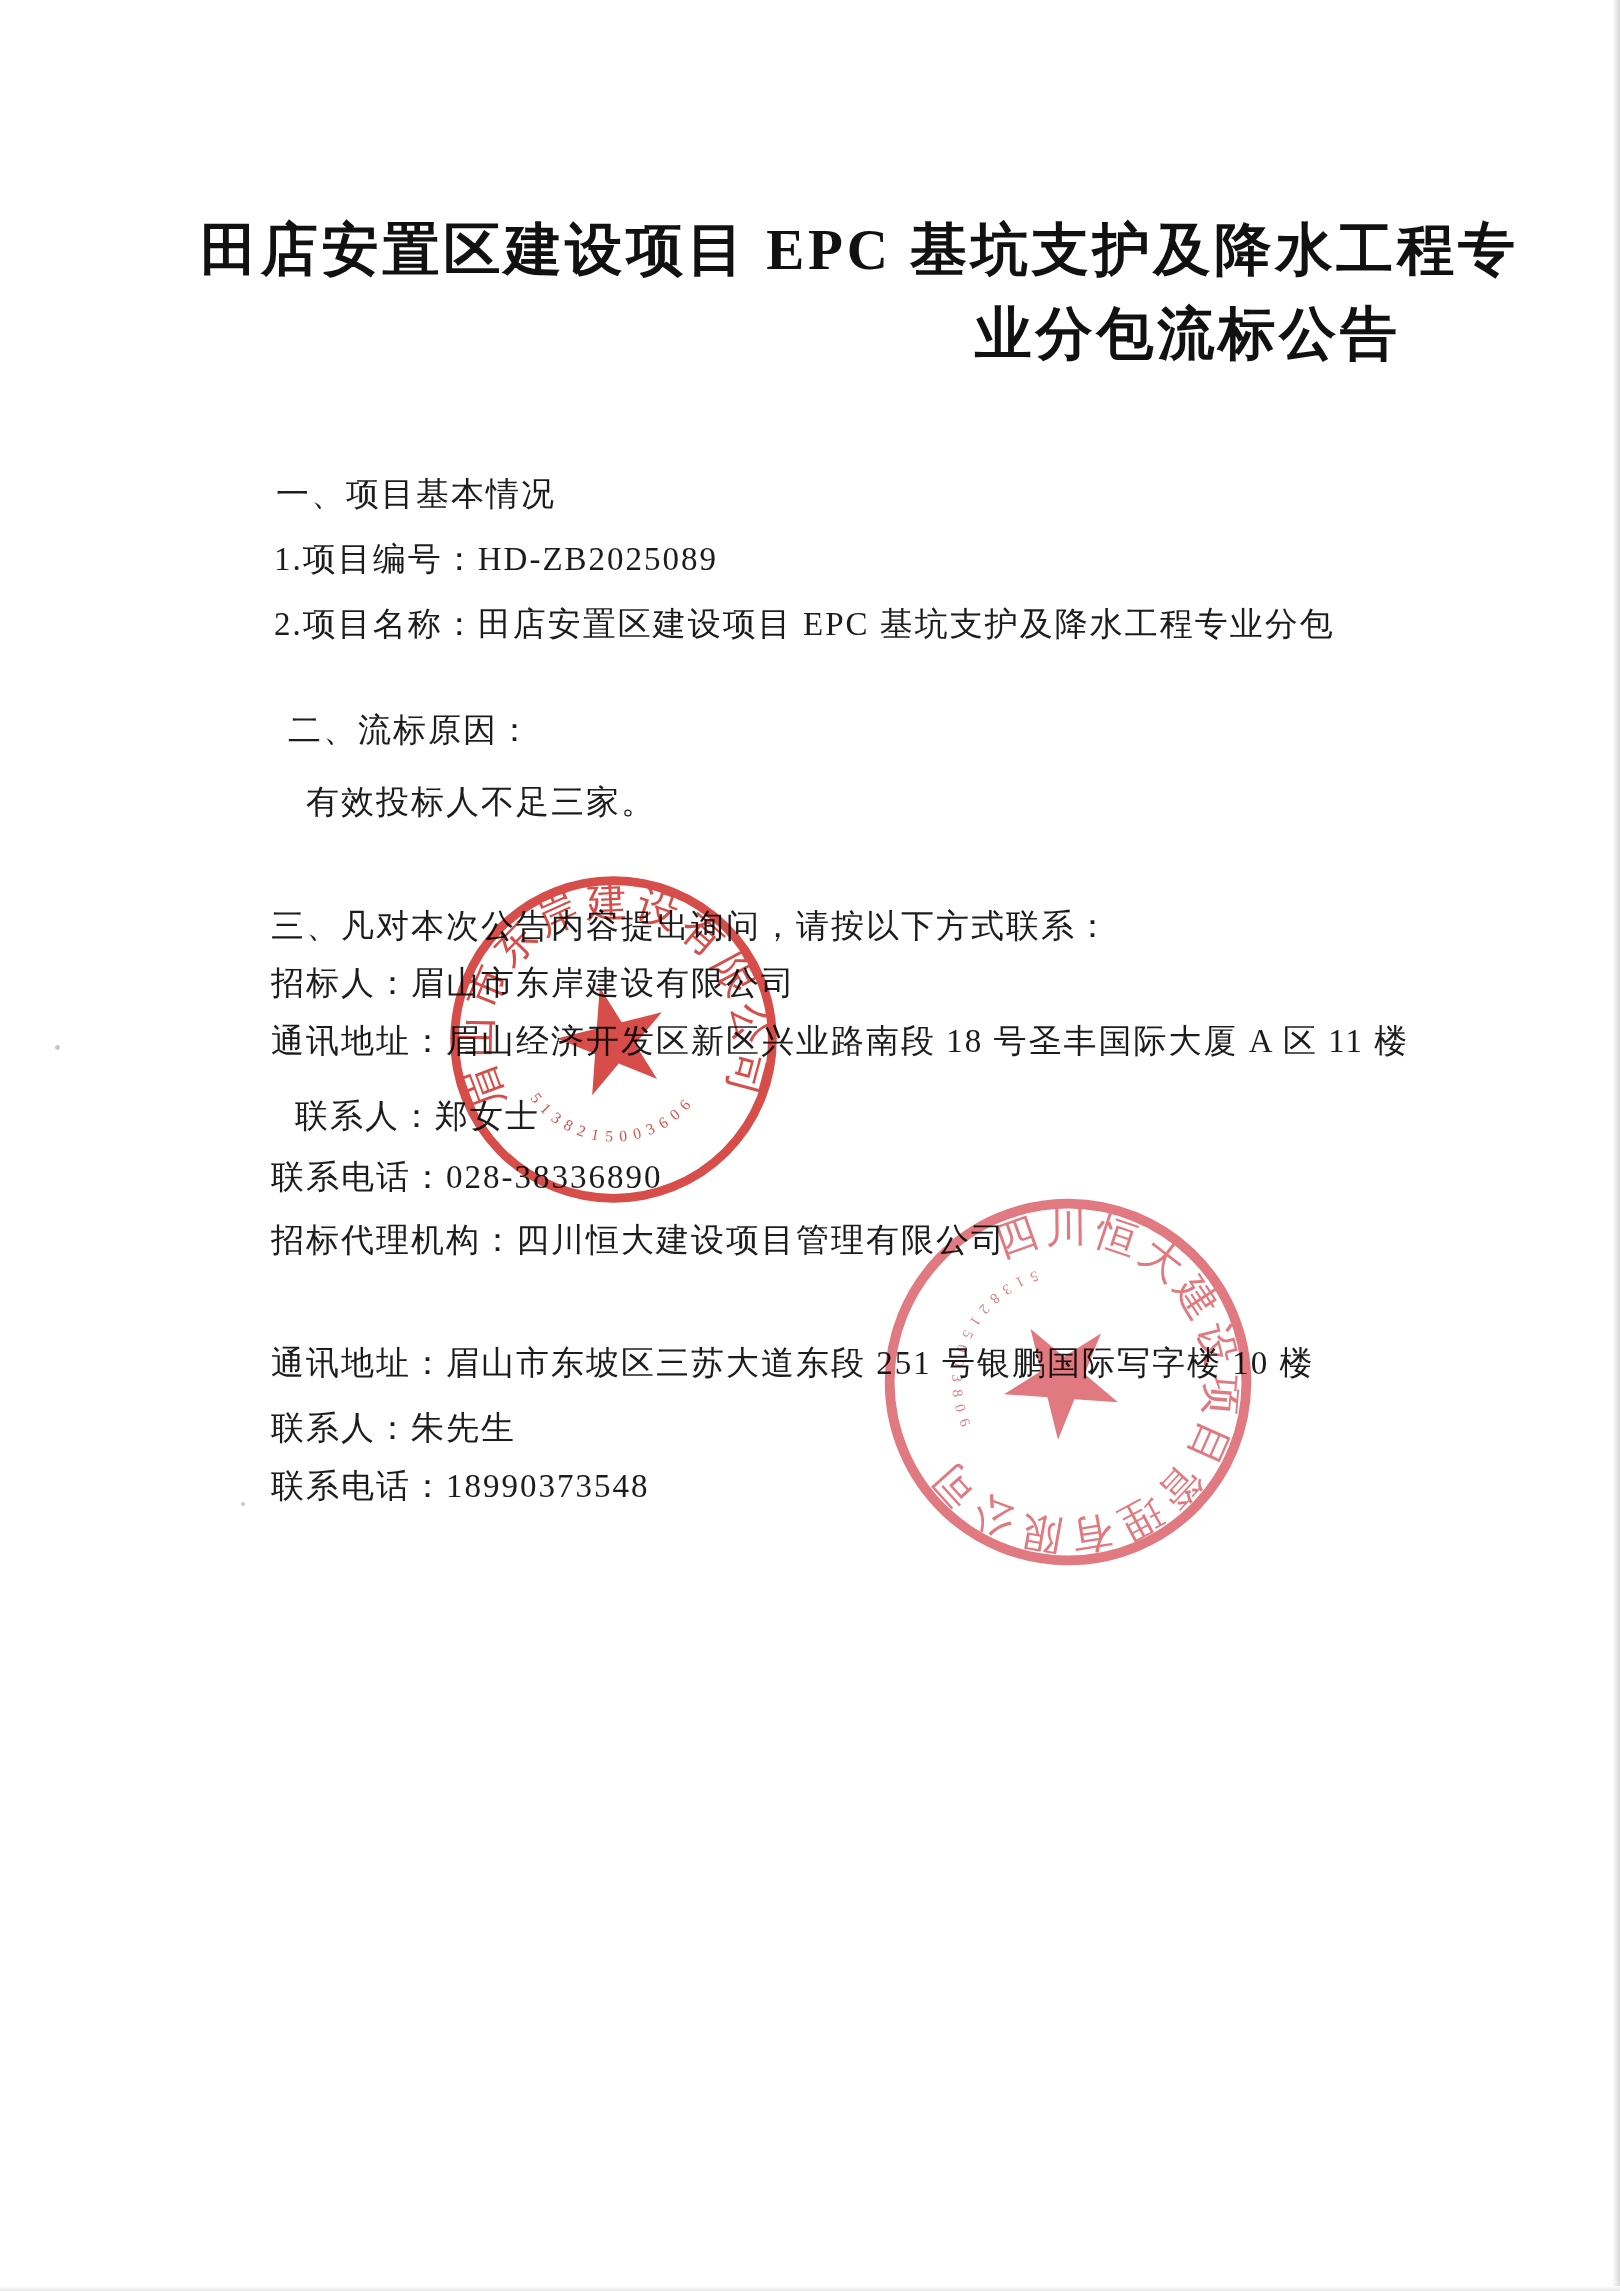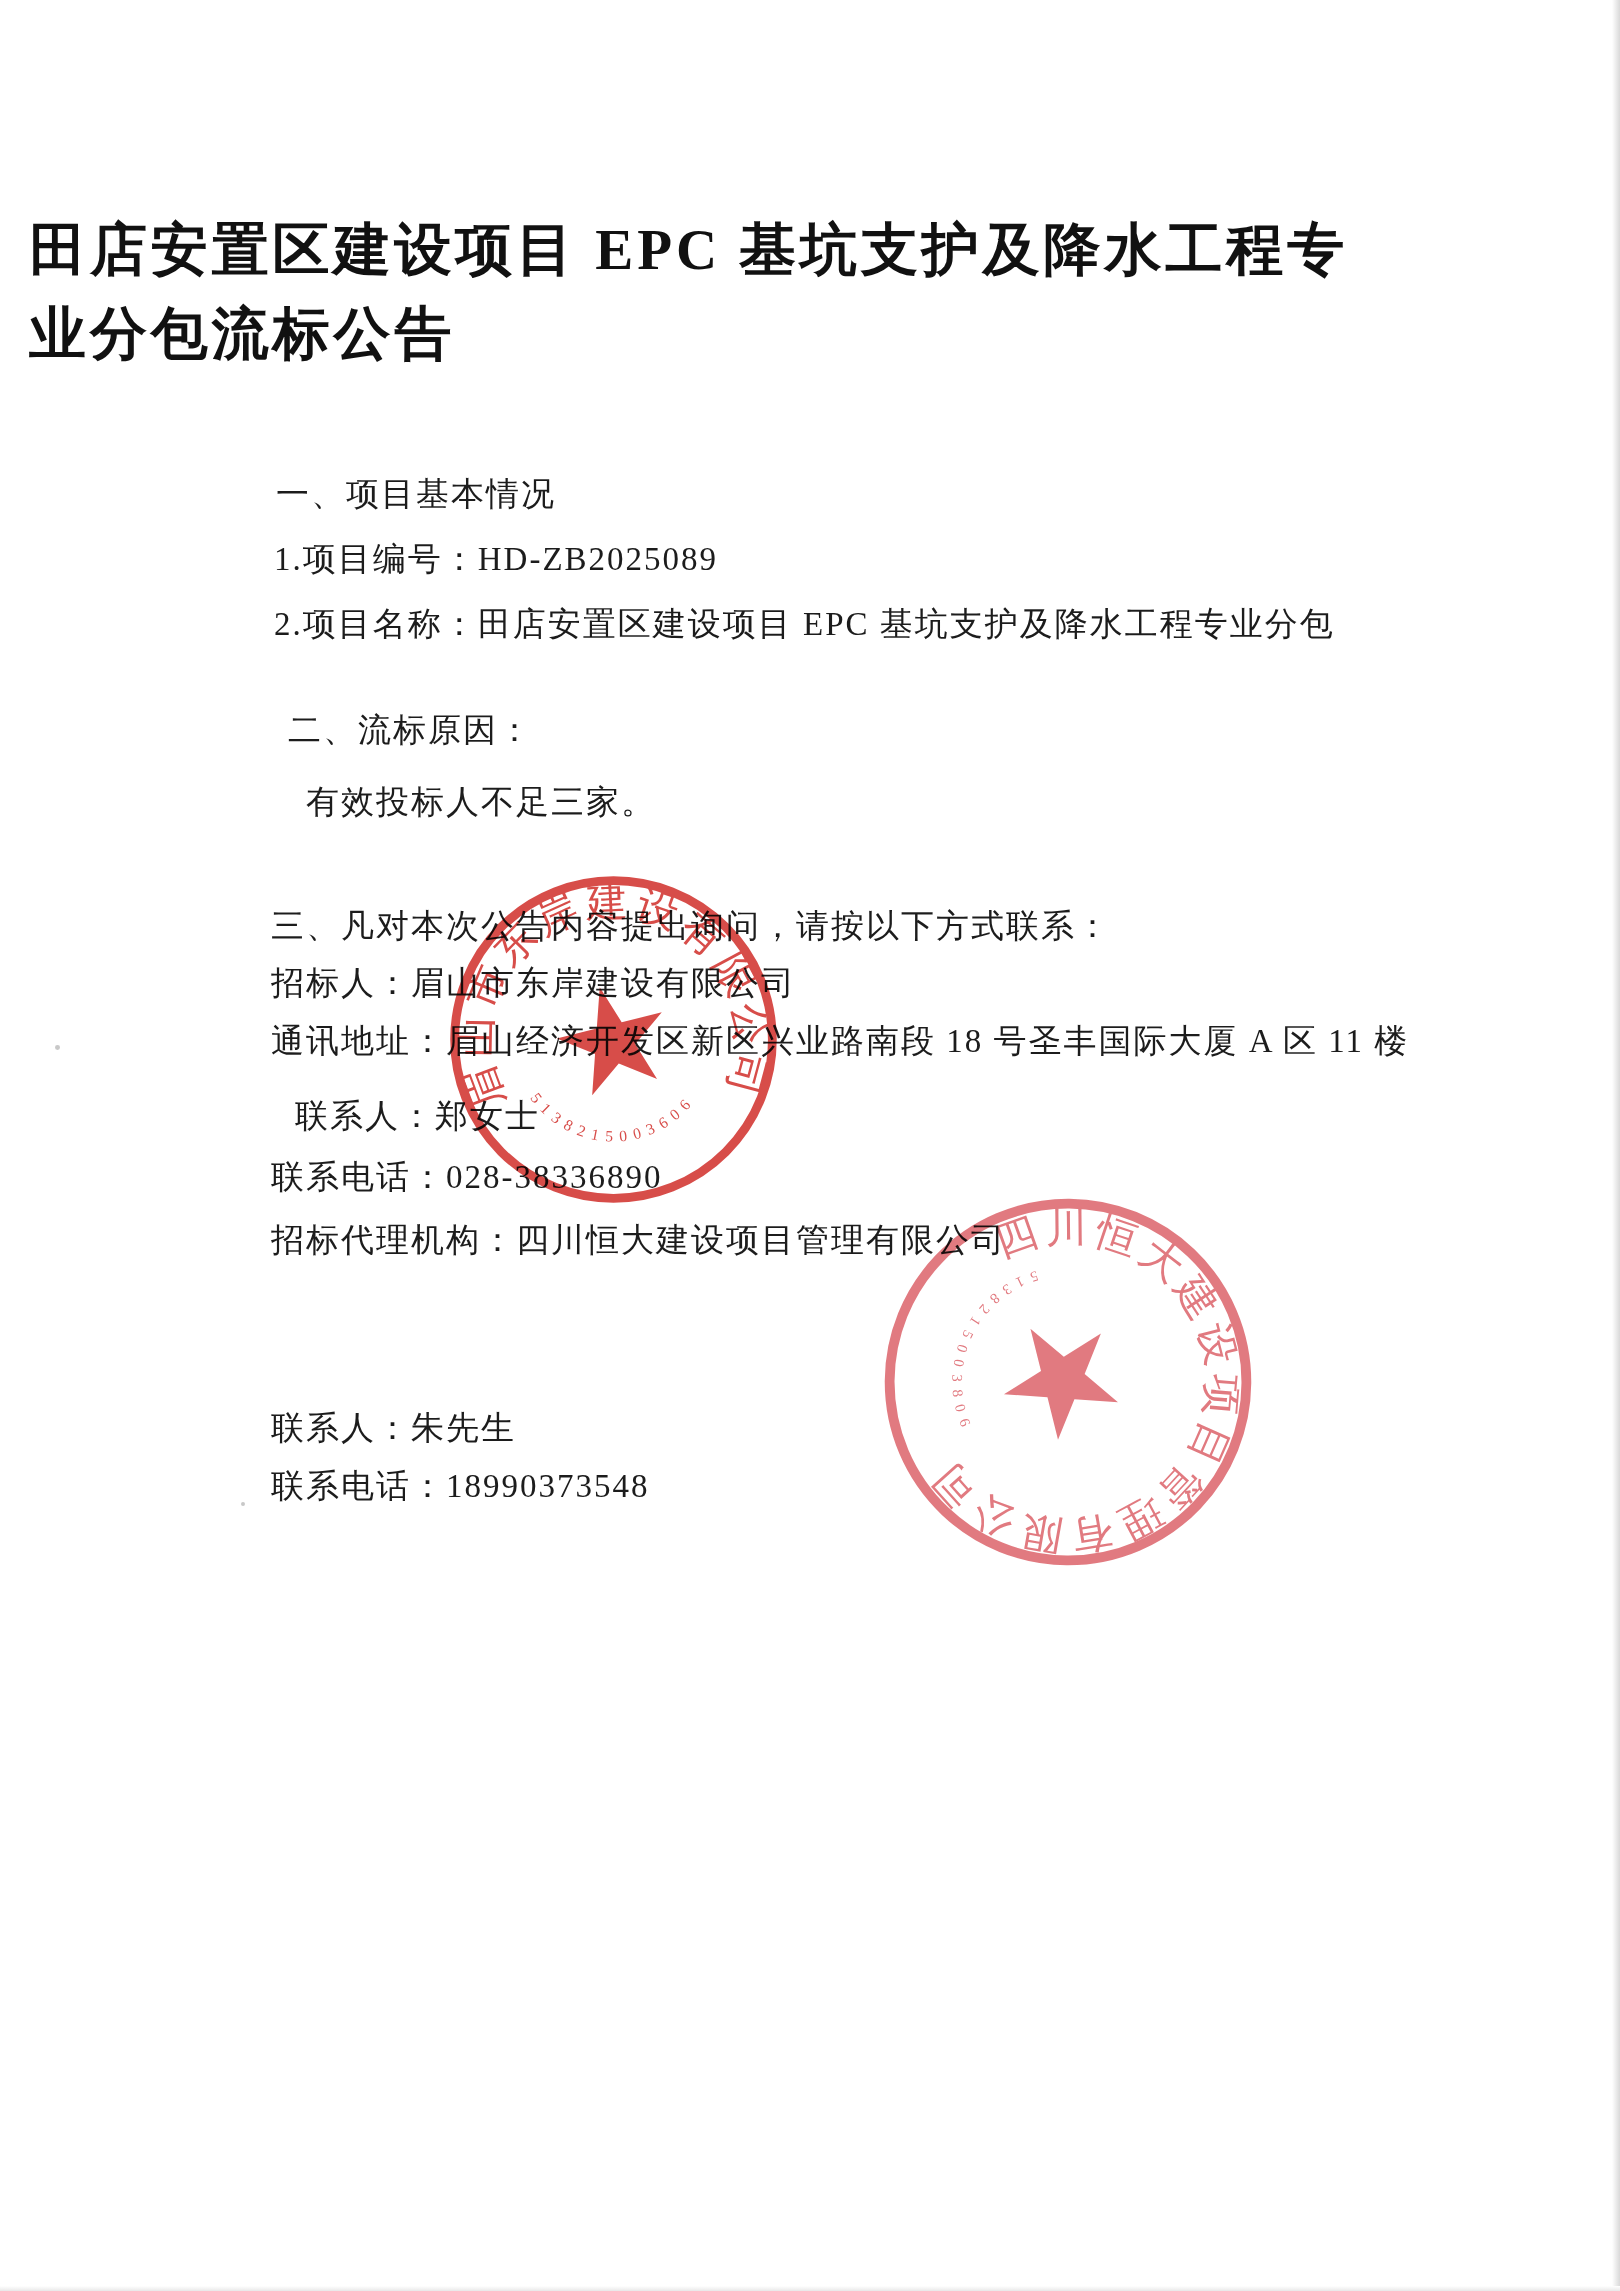--- a/index.html
+++ b/index.html
@@ -11,21 +11,21 @@
     font-family:"Liberation Serif","DejaVu Serif",serif;
     color:#1c1c1c;
   }
   
   .edge-right{position:absolute;right:0;top:0;width:7.8px;height:100%;background:linear-gradient(to left,#d9d9d9,#ffffff);}
   .edge-bottom{position:absolute;left:0;bottom:0;width:100%;height:5.9px;background:linear-gradient(to top,#e3e3e3,#ffffff);}
   .speck{position:absolute;background:#9a9a9a;border-radius:50%;opacity:.55;}
 
   .doc-title{
     position:absolute;left:29px;top:208px;width:1490px;
-    text-align:left;font-size:57px;font-weight:600;
+    text-align:right;font-size:57px;font-weight:600;
     letter-spacing:3.9px;line-height:84px;color:#111;
   }
   .line{
     position:absolute;white-space:nowrap;
     font-size:33px;letter-spacing:2px;color:#1c1c1c;
   }
   .stamp{position:absolute;mix-blend-mode:multiply;}
   .stamp text{font-family:"Liberation Serif","DejaVu Serif",serif;}
 </style>
 </head>
@@ -45,20 +45,21 @@
   <div class="line" style="left:288px;top:708px;">二、流标原因：</div>
   <div class="line" style="left:306px;top:780px;">有效投标人不足三家。</div>
 
   <div class="line" style="left:271px;top:961px;">招标人：眉山市东岸建设有限公司</div>
   <div class="line" style="left:271px;top:904px;">三、凡对本次公告内容提出询问，请按以下方式联系：</div>
   <div class="line" style="left:271px;top:1019px;">通讯地址：眉山经济开发区新区兴业路南段 18 号圣丰国际大厦 A 区 11 楼</div>
   <div class="line" style="left:271px;top:1094px;margin-left:24px;">联系人：郑女士</div>
   <div class="line" style="left:271px;top:1155px;text-align:center;">联系电话：028-38336890</div>
 
   <div class="line" style="left:271px;top:1218px;">招标代理机构：四川恒大建设项目管理有限公司</div>
+  <div class="line" style="left:271px;top:1341px;">通讯地址：眉山市东坡区三苏大道东段 251 号银鹏国际写字楼 10 楼</div>
   <div class="line" style="left:271px;top:1406px;">联系人：朱先生</div>
   <div class="line" style="left:271px;top:1464px;">联系电话：18990373548</div>
 
   <svg class="stamp" style="left:437px;top:863px;opacity:.88;" width="353" height="353" viewBox="0 0 360 360">
     <g fill="none" stroke="#d23430">
       <circle cx="180" cy="180" r="162" stroke-width="9"></circle>
     </g>
     <path id="seal1-name-path" d="M 70.9 243 A 126 126 0 1 1 289.1 243" fill="none"></path>
     <path id="seal1-num-path" d="M 94.8 239.7 A 104 104 0 0 0 265.2 239.7" fill="none"></path>
     <text font-size="42" fill="#d23430">

